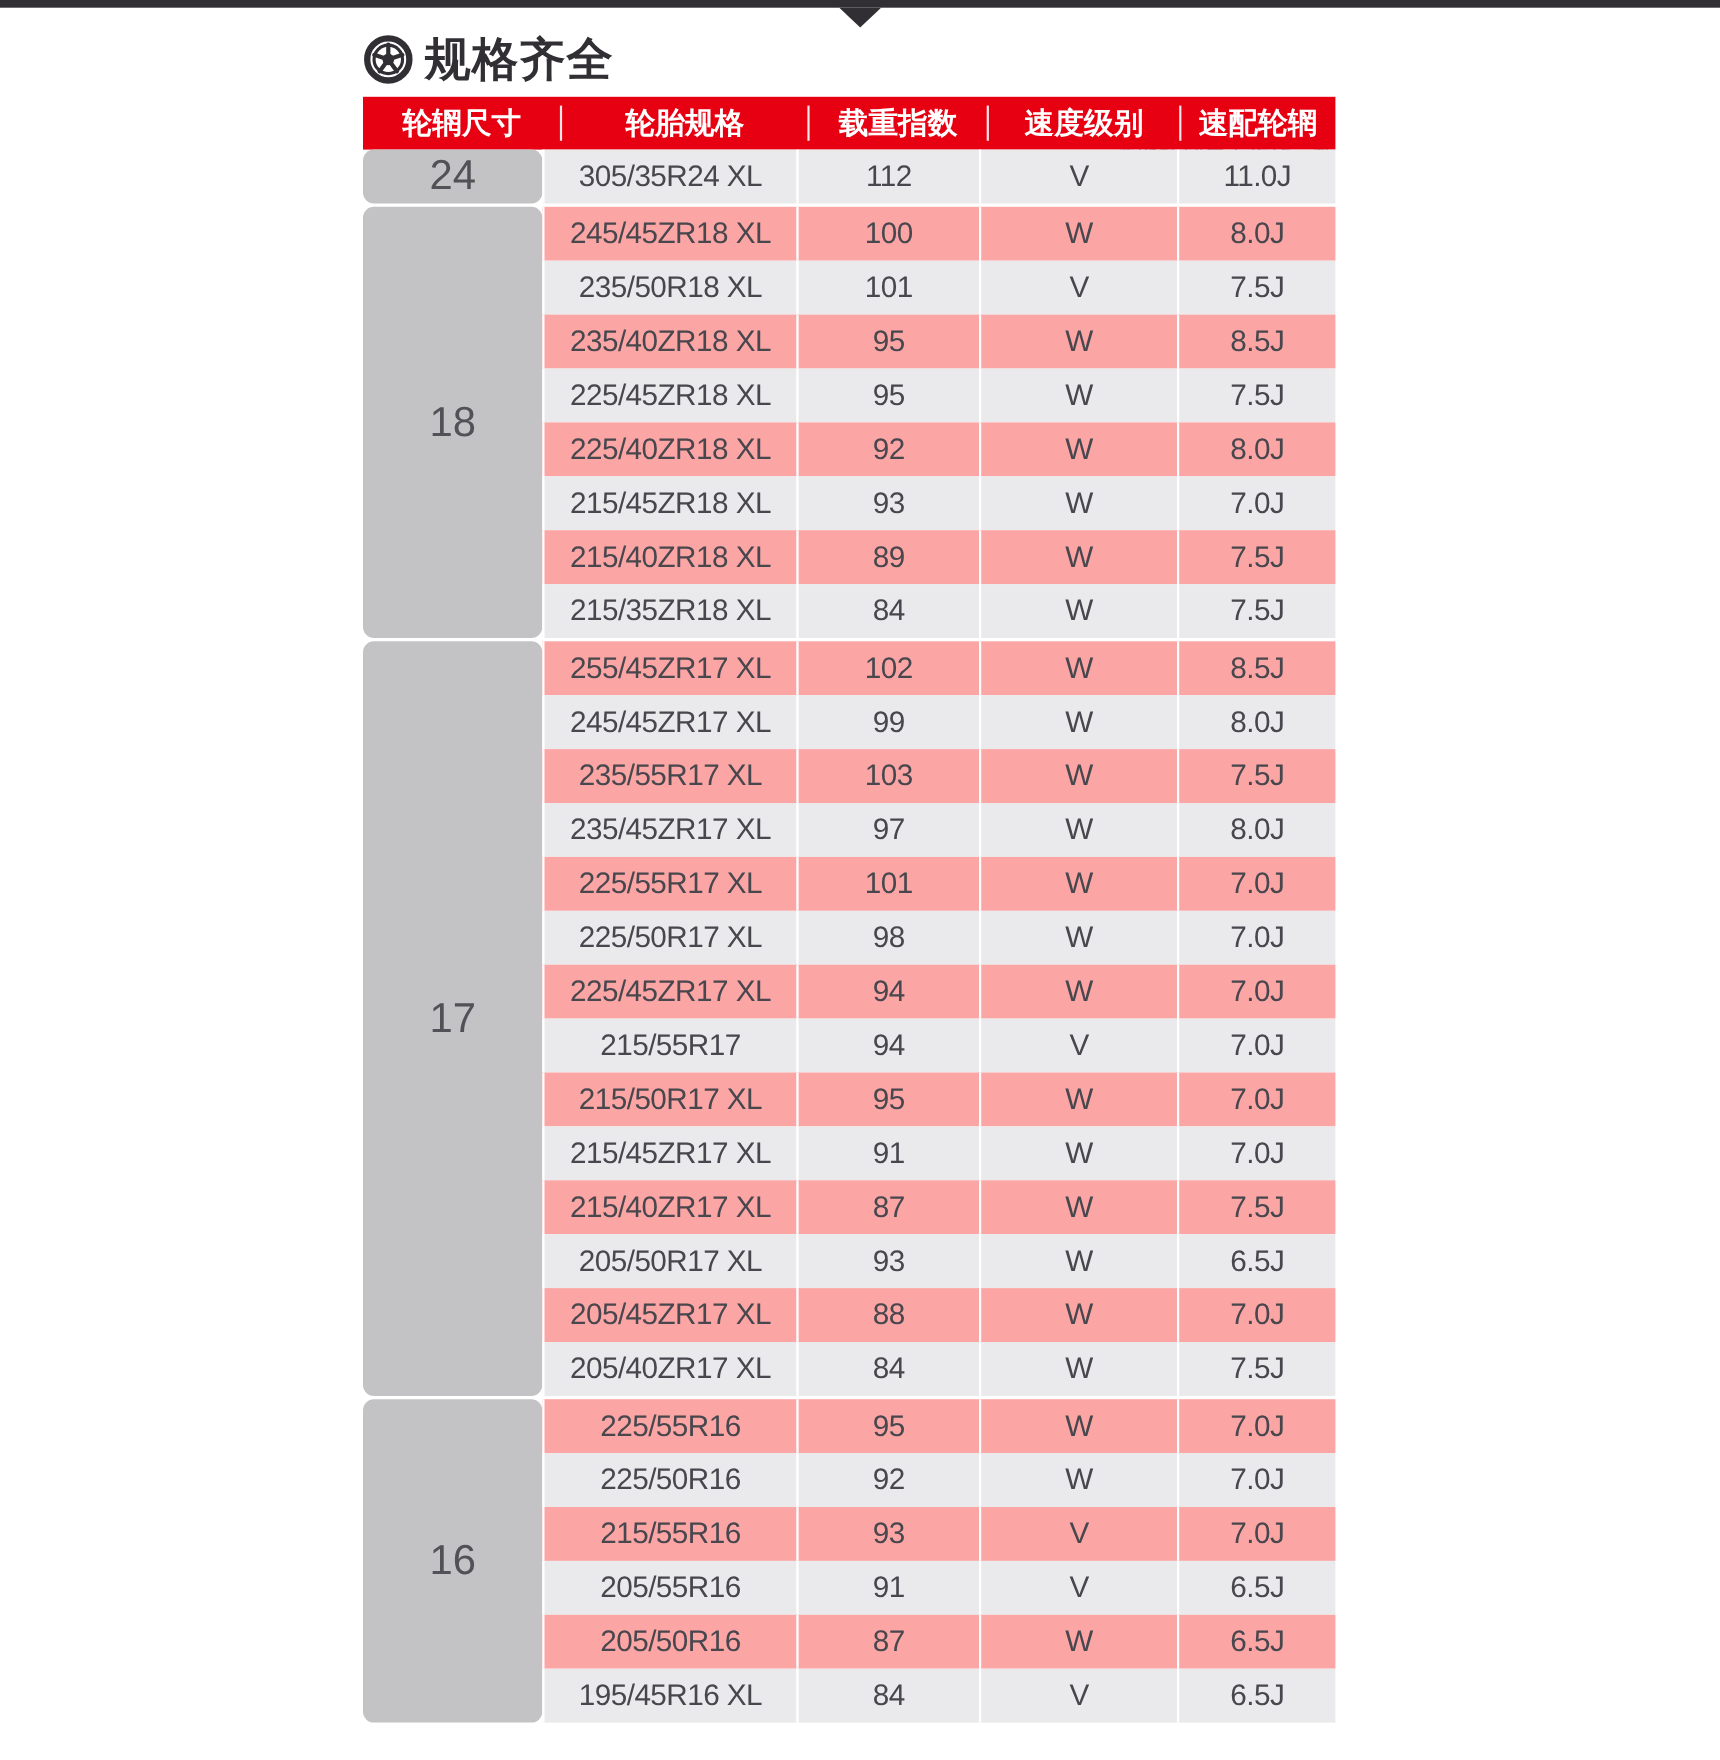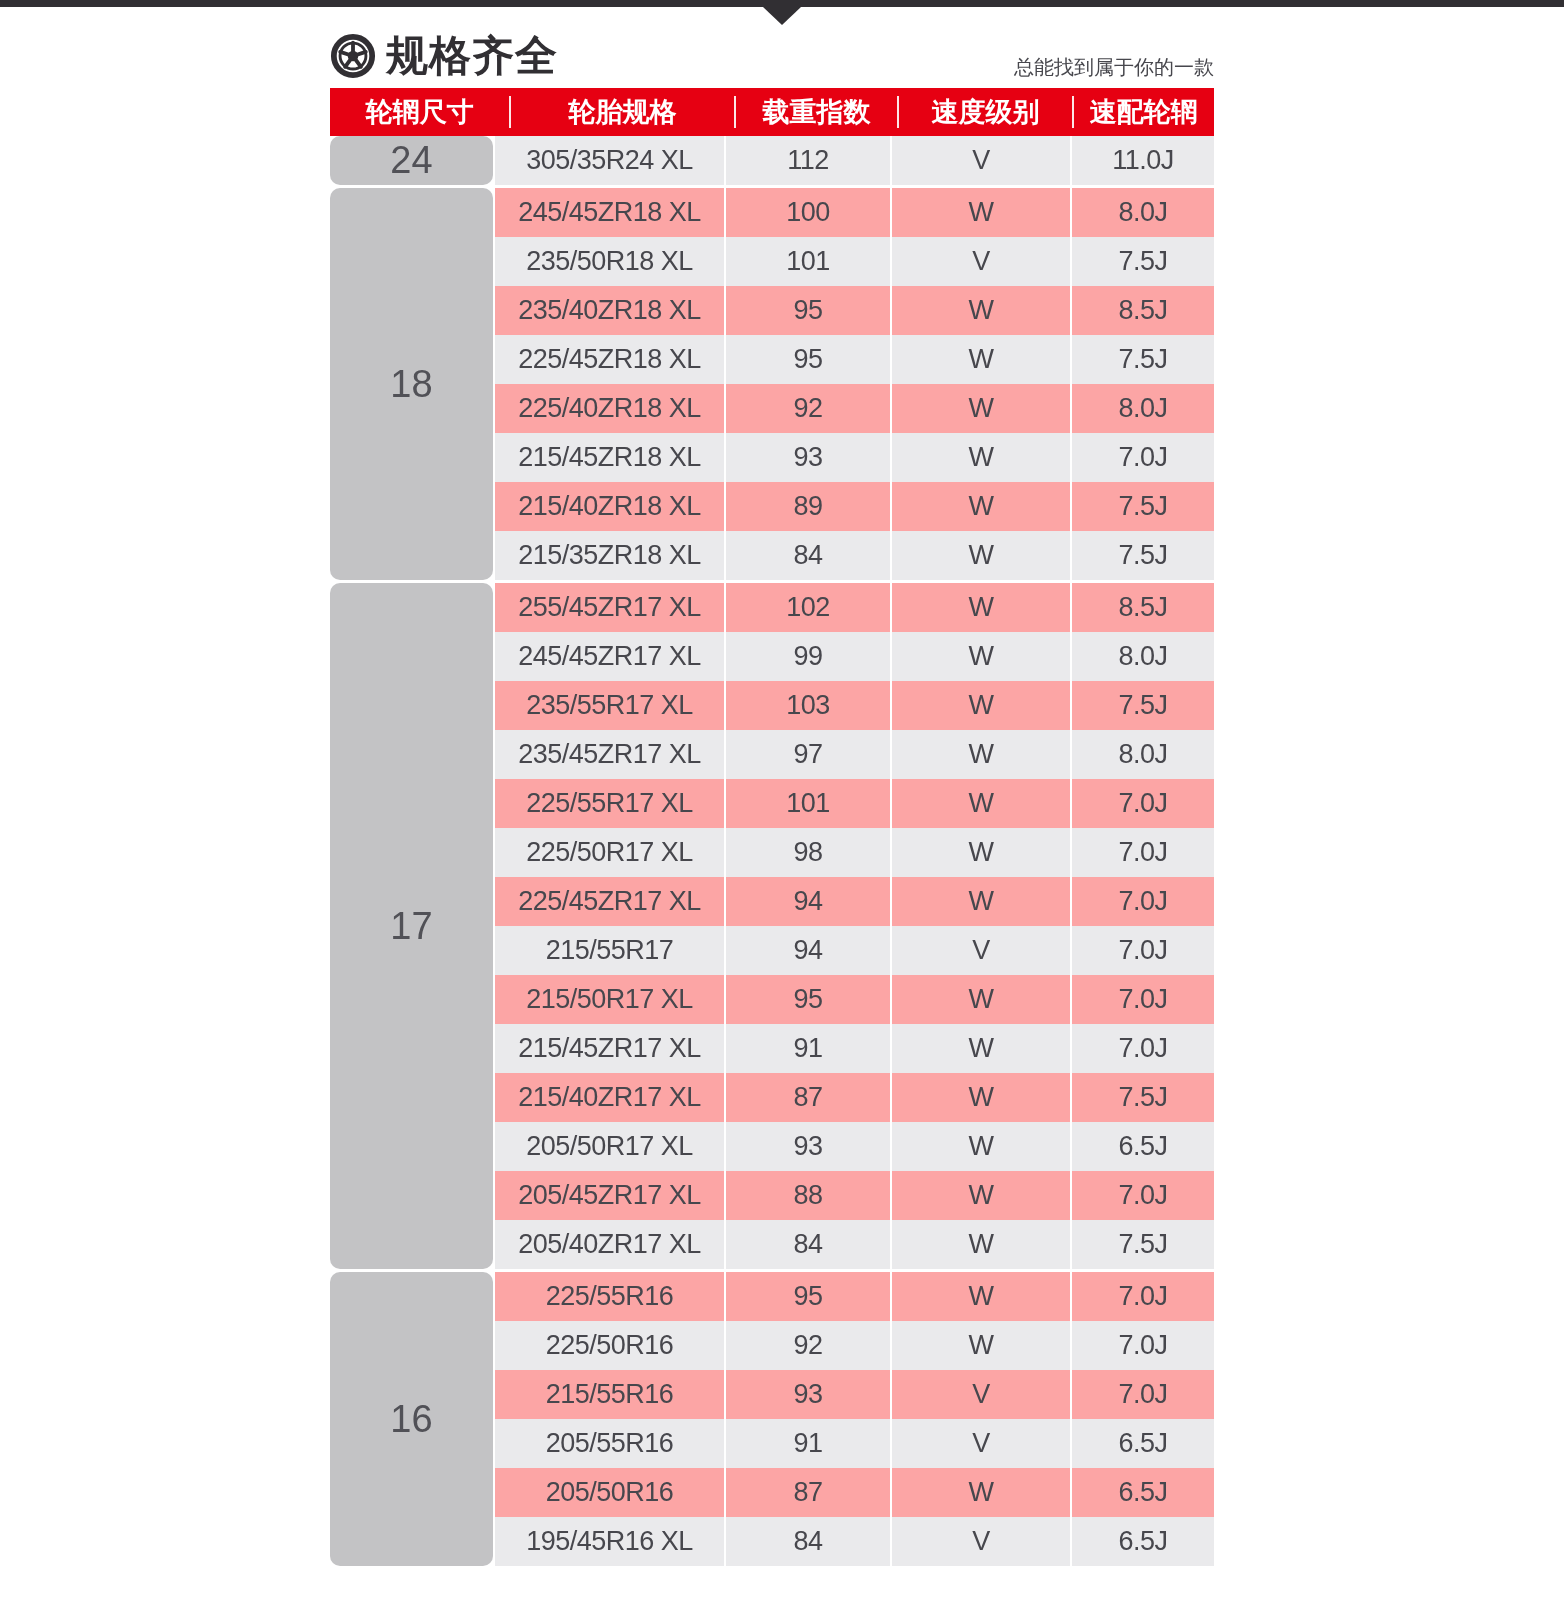--- a/index.html
+++ b/index.html
@@ -23,21 +23,21 @@
     width: 0; height: 0;
     border-left: 19px solid transparent;
     border-right: 19px solid transparent;
     border-top: 18px solid var(--dark, #312f33);
   }
 
   
   .section-header {
     position: absolute; left: 330px; top: 26px;
     width: 884px; height: 58px;
-    display: flex; justify-content: space-between; align-items: flex-end;
+    display: flex; justify-content: space-between; align-items: flex-start; flex-direction: column;
   }
   .title-wrap { display: flex; align-items: center; gap: 10px; color: var(--dark, #312f33); }
   .wheel-icon svg { display: block; }
   .section-title {
     font-size: 42px; font-weight: bold;
     color: var(--dark, #312f33);
     letter-spacing: 1px;
   }
   .section-subtitle {
     font-size: 20px; color: var(--text-dark, #47474d);

